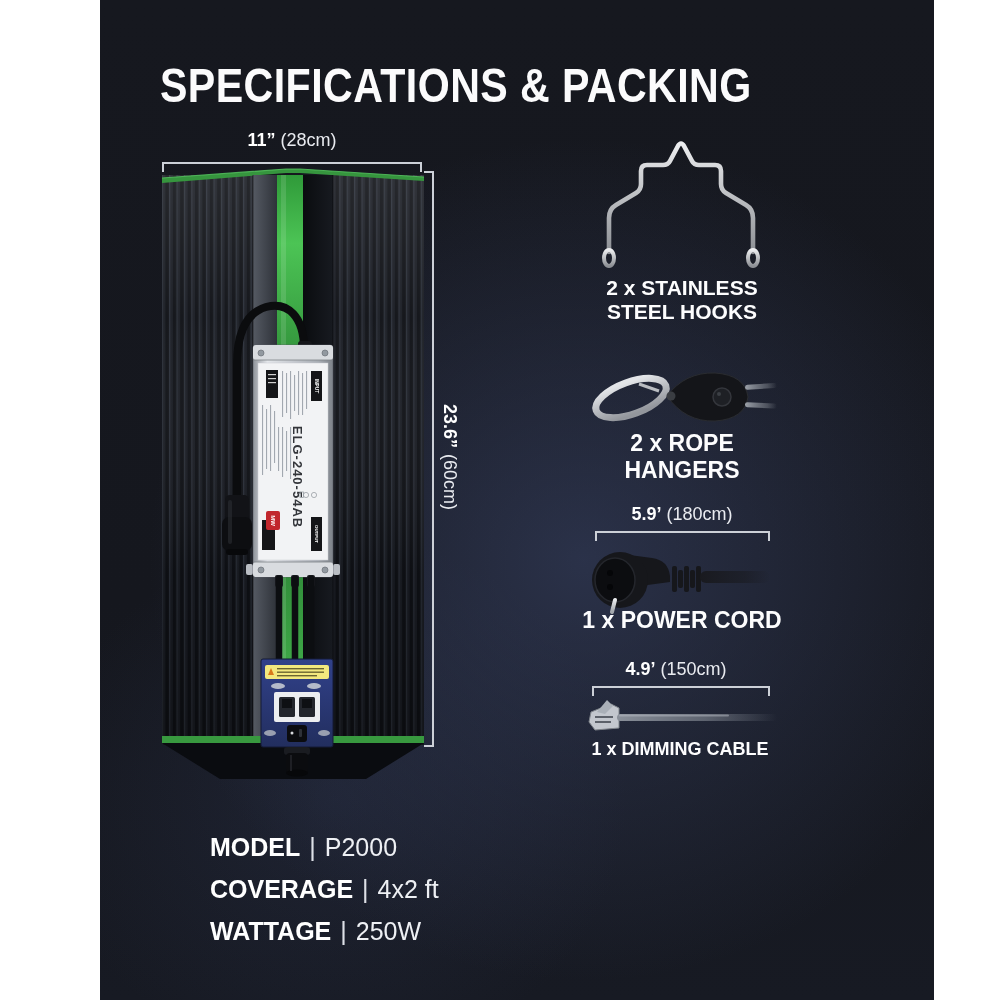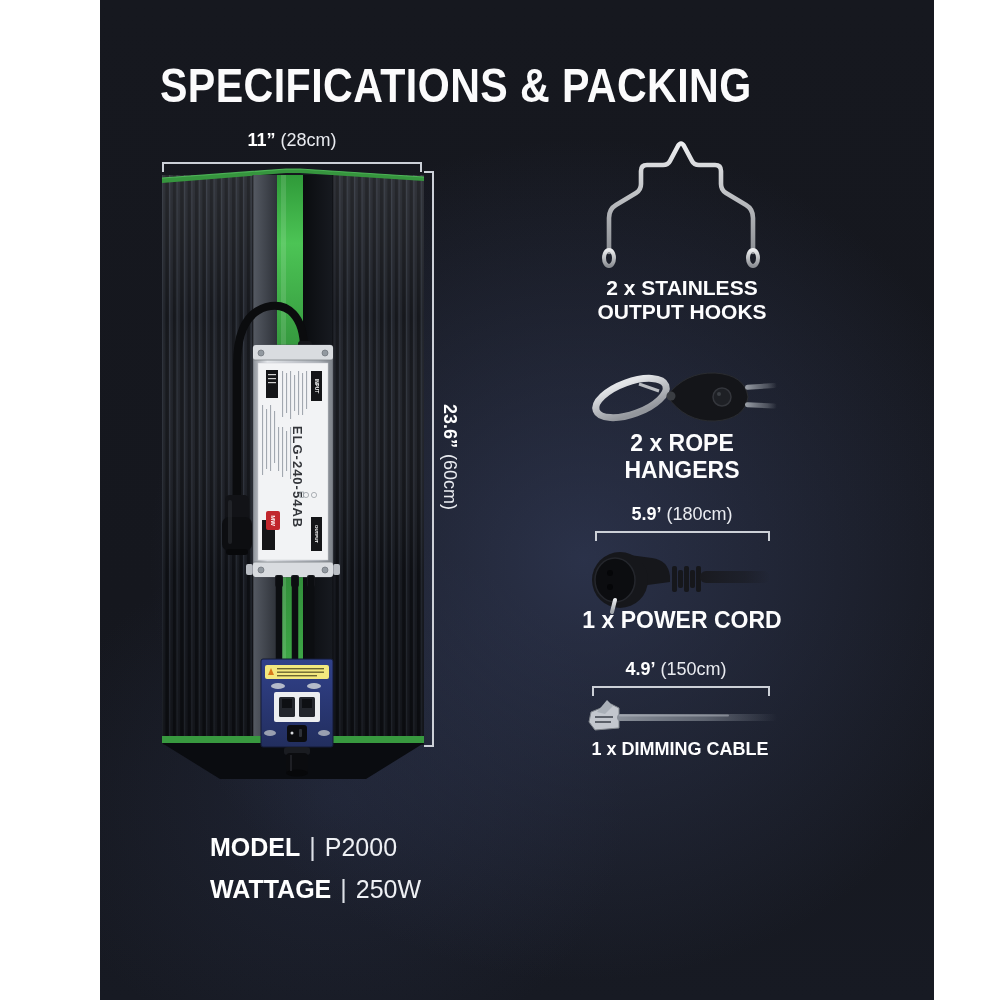--- a/index.html
+++ b/index.html
@@ -236,21 +236,21 @@
           <stop offset="0" stop-color="#ecedef"></stop>
             <stop offset="1" stop-color="#8d9095"></stop>
         </linearGradient>
       </defs>
       <path d="M 14 114 L 14 80 Q 14 71 21 67 L 41 55 Q 46 52 46 46 L 46 33 Q 46 27 52 27 L 68 27 Q 73 27 75 23 L 83 8 Q 86 3 89 8 L 97 23 Q 99 27 104 27 L 120 27 Q 126 27 126 33 L 126 46 Q 126 52 131 55 L 151 67 Q 158 71 158 80 L 158 114" fill="none" stroke="url(#hk-grad)" stroke-width="4.6" stroke-linejoin="round" stroke-linecap="round"></path>
       <ellipse cx="14" cy="120" rx="5" ry="8" fill="none" stroke="url(#hk-grad)" stroke-width="4"></ellipse>
       <ellipse cx="158" cy="120" rx="5" ry="8" fill="none" stroke="url(#hk-grad)" stroke-width="4"></ellipse>
     </svg>
     <div class="acc-label hooks-label">
       <div>2 x STAINLESS</div>
-      <div>OUTPUT HOOKS</div>
+      <div>STEEL HOOKS</div>
     </div>
 
     <svg class="icon-abs" style="left:487px;top:360px;" width="190" height="76" viewBox="0 0 190 76">
       <defs>
         <linearGradient id="rp-silver" x1="0" y1="0" x2="0" y2="1">
           <stop offset="0" stop-color="#e3e5e8"></stop>
             <stop offset="1" stop-color="#93969c"></stop>
         </linearGradient>
         <linearGradient id="rp-fade" x1="0" y1="0" x2="1" y2="0">
           <stop offset="0" stop-color="#9ca1a9" stop-opacity="1"></stop>
@@ -320,18 +320,21 @@
       <rect x="32" y="18" width="160" height="7" rx="3.5" fill="url(#dc-fade)"></rect>
       <rect x="34" y="18.5" width="110" height="2" rx="1" fill="#b9bec6" opacity="0.5"></rect>
     </svg>
     <div class="acc-label dimc-label">1 x DIMMING CABLE</div>
 
     <div class="specs specs-left">
       <div class="spec-row">
         <span class="spec-label">MODEL</span><span class="spec-sep">|</span><span class="spec-value">P2000</span>
       </div>
       <div class="spec-row">
+        <span class="spec-label">COVERAGE</span><span class="spec-sep">|</span><span class="spec-value">4x2 ft</span>
+      </div>
+      <div class="spec-row">
         <span class="spec-label">WATTAGE</span><span class="spec-sep">|</span><span class="spec-value">250W</span>
       </div>
     </div>
 
   </div>
 </div>
 
 </body></html>

